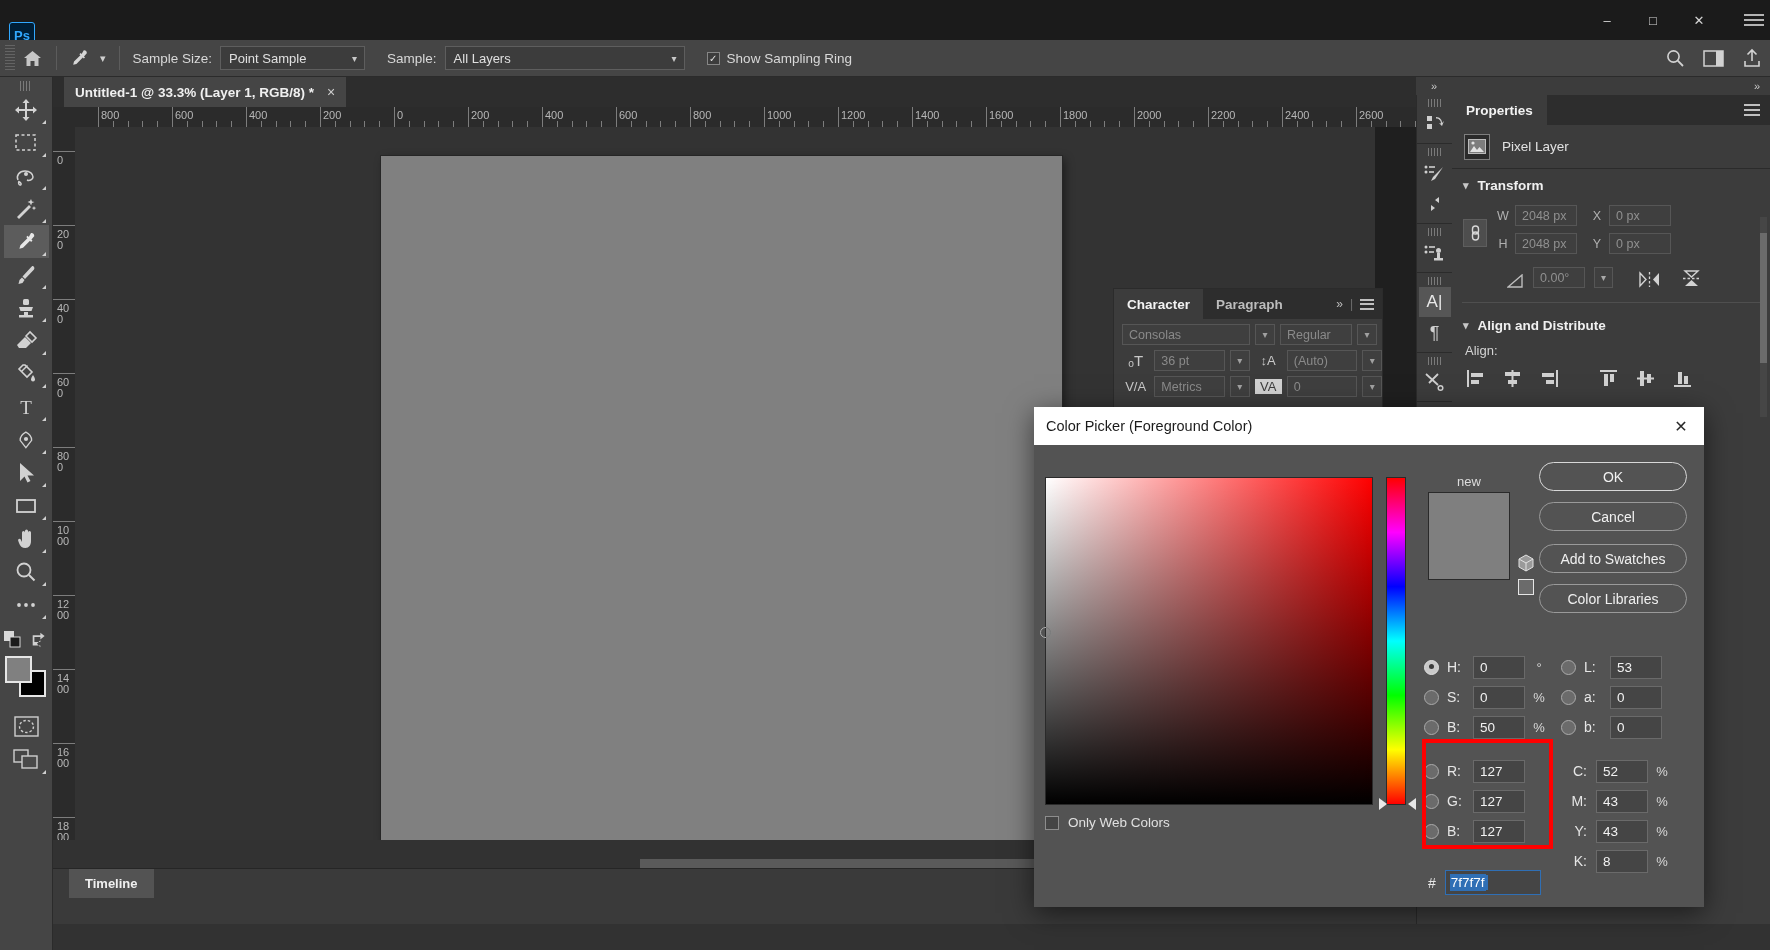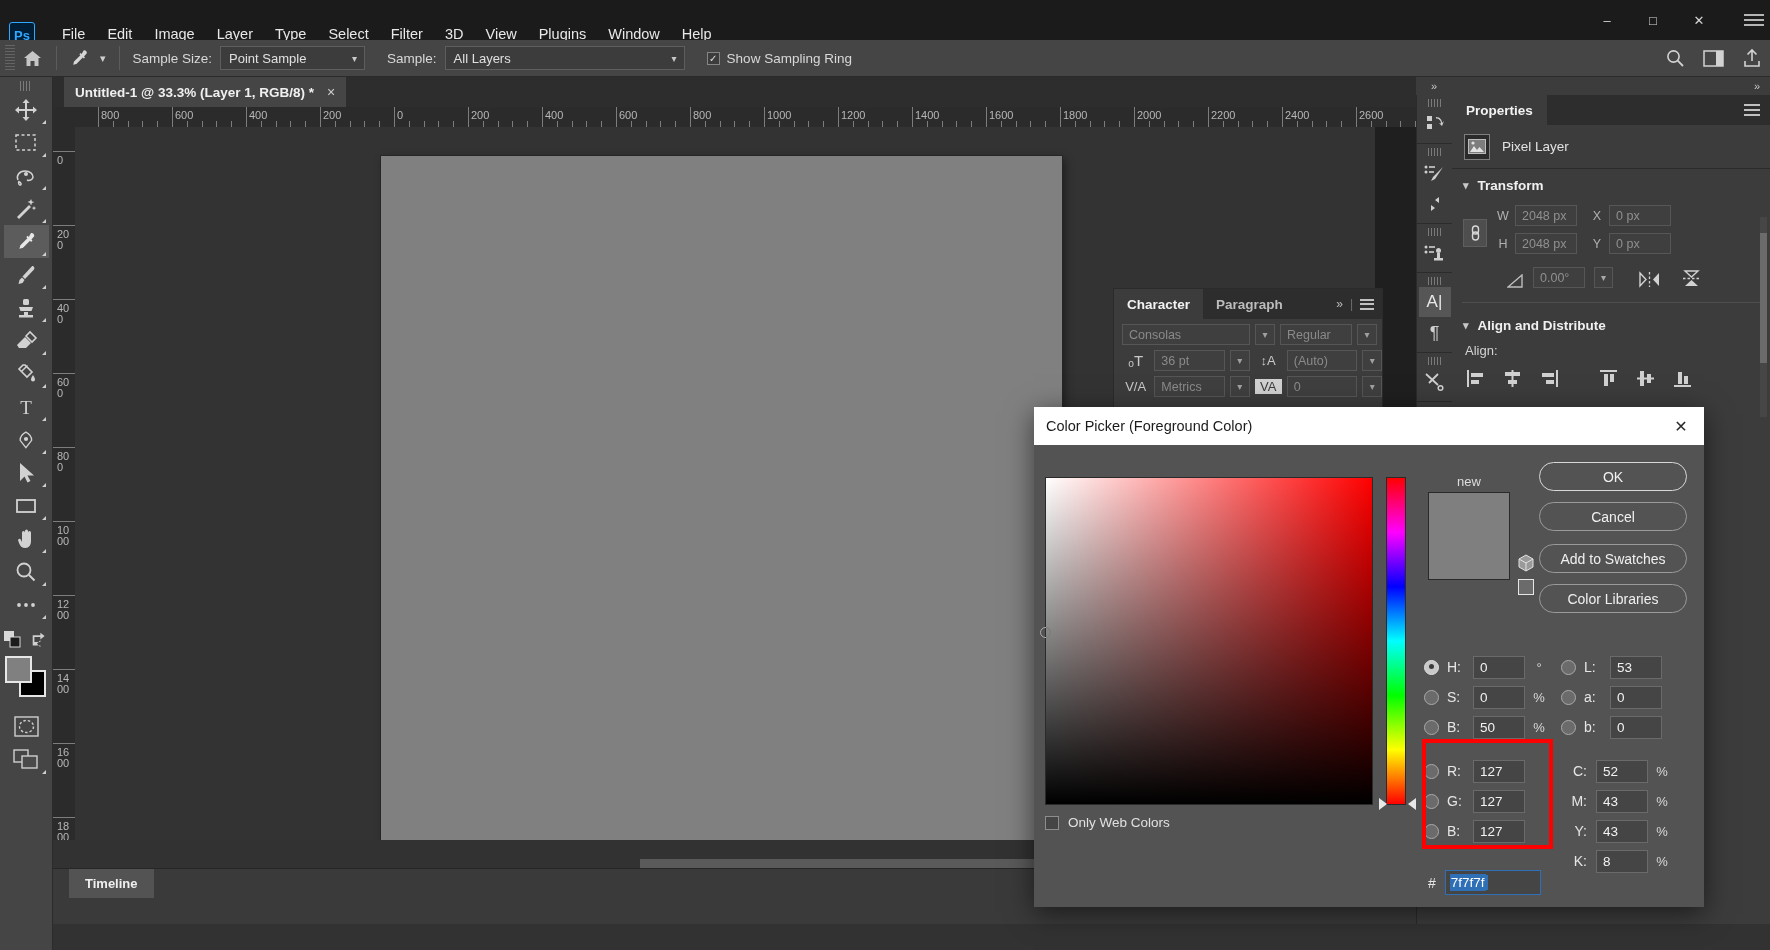--- a/index.html
+++ b/index.html
@@ -239,34 +239,20 @@
 
   svg { display:block; }
 </style>
 </head>
 <body>
 
 <div id="root">
 
   <div class="titlebar">
     <div class="ps-logo">Ps</div>
-    <div class="menubar" id="menubar">
-        <div class="menuitem">File</div>
-        <div class="menuitem">Edit</div>
-        <div class="menuitem">Image</div>
-        <div class="menuitem">Layer</div>
-        <div class="menuitem">Type</div>
-        <div class="menuitem">Select</div>
-        <div class="menuitem">Filter</div>
-        <div class="menuitem">3D</div>
-        <div class="menuitem">View</div>
-        <div class="menuitem">Plugins</div>
-        <div class="menuitem">Window</div>
-        <div class="menuitem">Help</div>
-      </div>
     <div class="wincontrols">
       <div class="winbtn">–</div>
       <div class="winbtn">□</div>
       <div class="winbtn close">✕</div>
     </div>
     <div class="hamburger-right">
         <i></i>
         <i></i>
         <i></i>
       </div>

